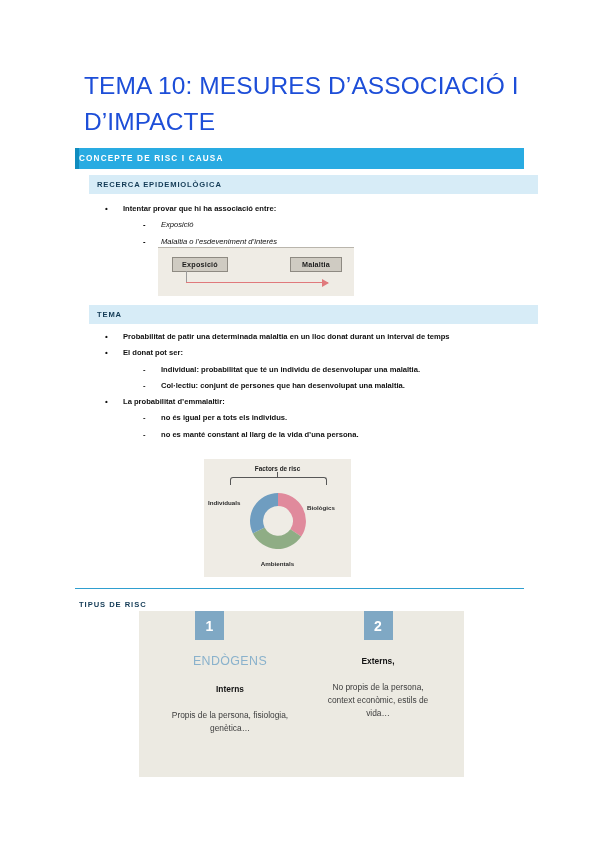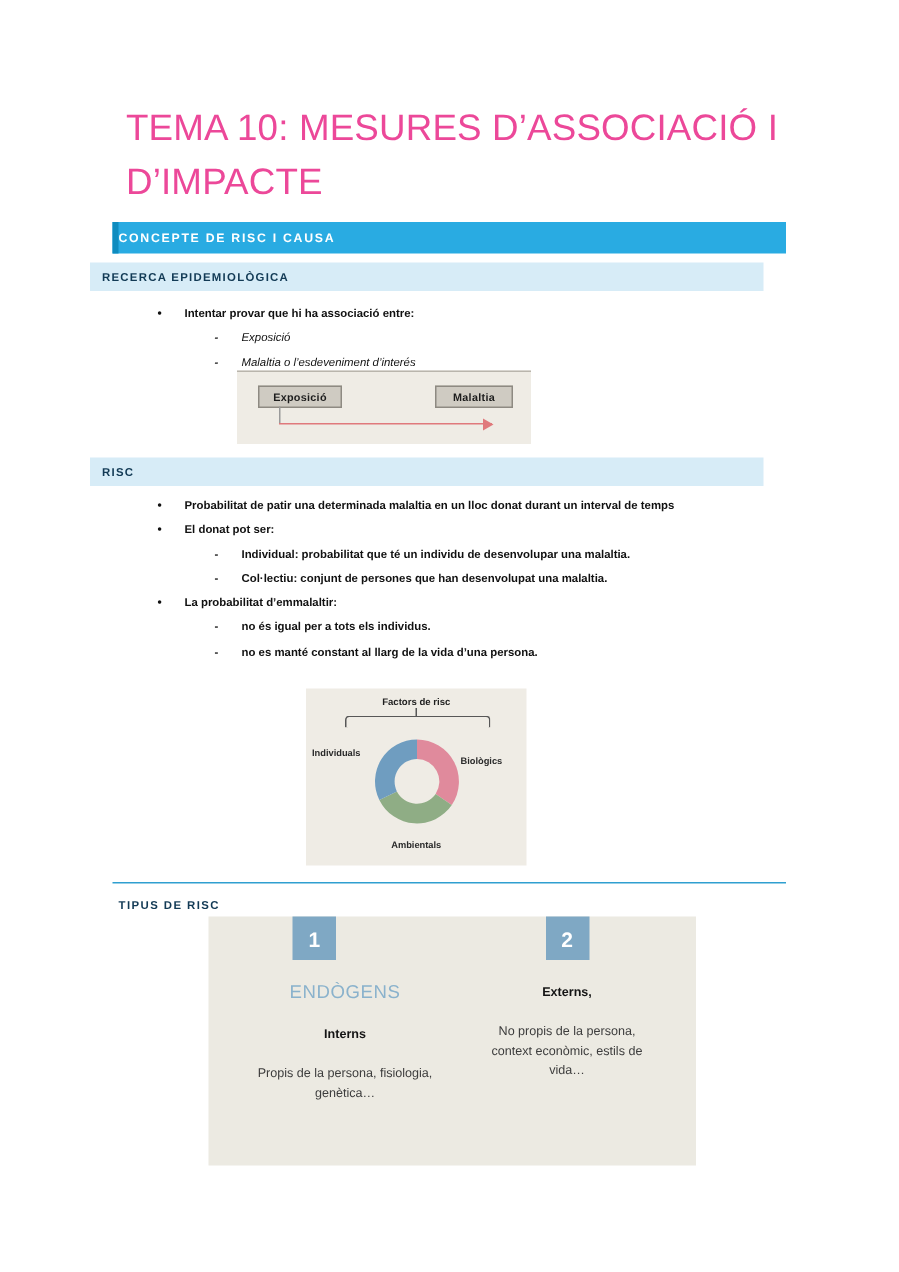--- a/index.html
+++ b/index.html
@@ -27,21 +27,21 @@
   
   .doc-title {
     position: absolute;
     left: 84px;
     top: 68px;
     width: 452px;
     font-size: 24.5px;
     line-height: 36px;
     font-weight: 400;
     letter-spacing: 0.1px;
-    color: #ec4899;
+    color: #1d4ed8;
   }
 
   
   .sec-main {
     position: absolute;
     left: 75px;
     width: 449px;
     height: 21px;
     background: #29abe2;
     border-left: 4px solid #0f8cbf;
@@ -54,21 +54,21 @@
     font-size: 8.2px;
     font-weight: 600;
     letter-spacing: 1.15px;
     padding-left: 0;
     white-space: nowrap;
   }
 
   
   .sec-sub {
     position: absolute;
-    left: 60px;
+    left: 89px;
     width: 449px;
     height: 19px;
     background: #d7ecf7;
     display: flex;
     align-items: center;
   }
   .sec-sub .txt {
     color: #123a55;
     font-size: 7.6px;
     font-weight: 700;
@@ -314,21 +314,21 @@
   </div>
 
   <div class="fig-expo">
     <div class="expo-box left">Exposició</div>
     <div class="expo-box right">Malaltia</div>
     <div class="expo-tick"></div>
     <div class="expo-arrow"></div>
   </div>
 
   <div class="sec-sub" style="top:305px;">
-    <span class="txt">RISC</span>
+    <span class="txt">TEMA</span>
   </div>
 
   <div class="blist" style="top:329px;">
     <div class="b1">Probabilitat de patir una determinada malaltia en un lloc donat durant un interval de temps</div>
     <div class="b1">El donat pot ser:</div>
     <div class="b2">Individual: probabilitat que té un individu de desenvolupar una malaltia.</div>
     <div class="b2">Col·lectiu: conjunt de persones que han desenvolupat una malaltia.</div>
     <div class="b1">La probabilitat d’emmalaltir:</div>
     <div class="b2">no és igual per a tots els individus.</div>
     <div class="b2">no es manté constant al llarg de la vida d’una persona.</div>

